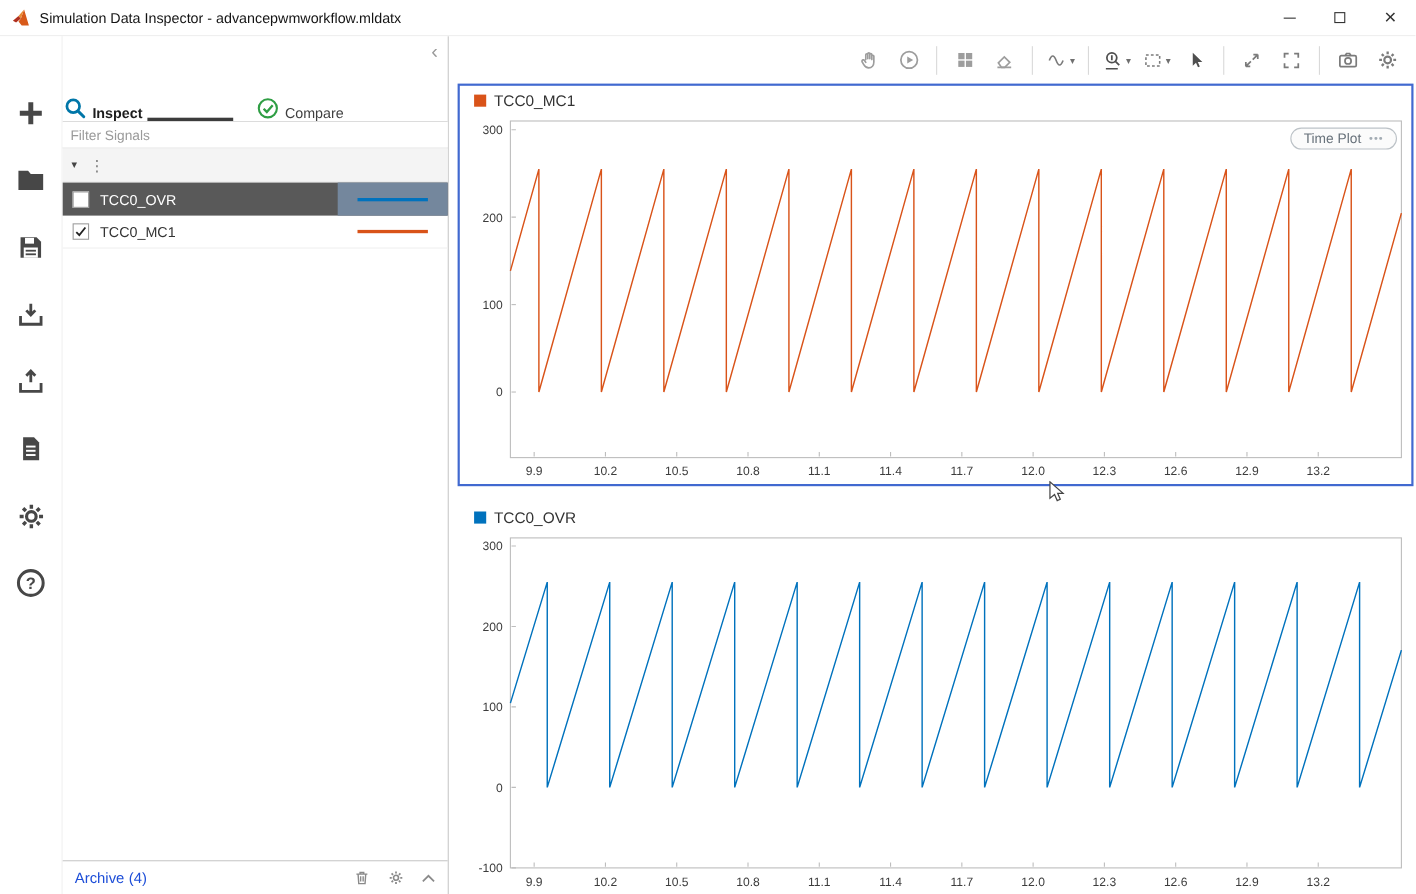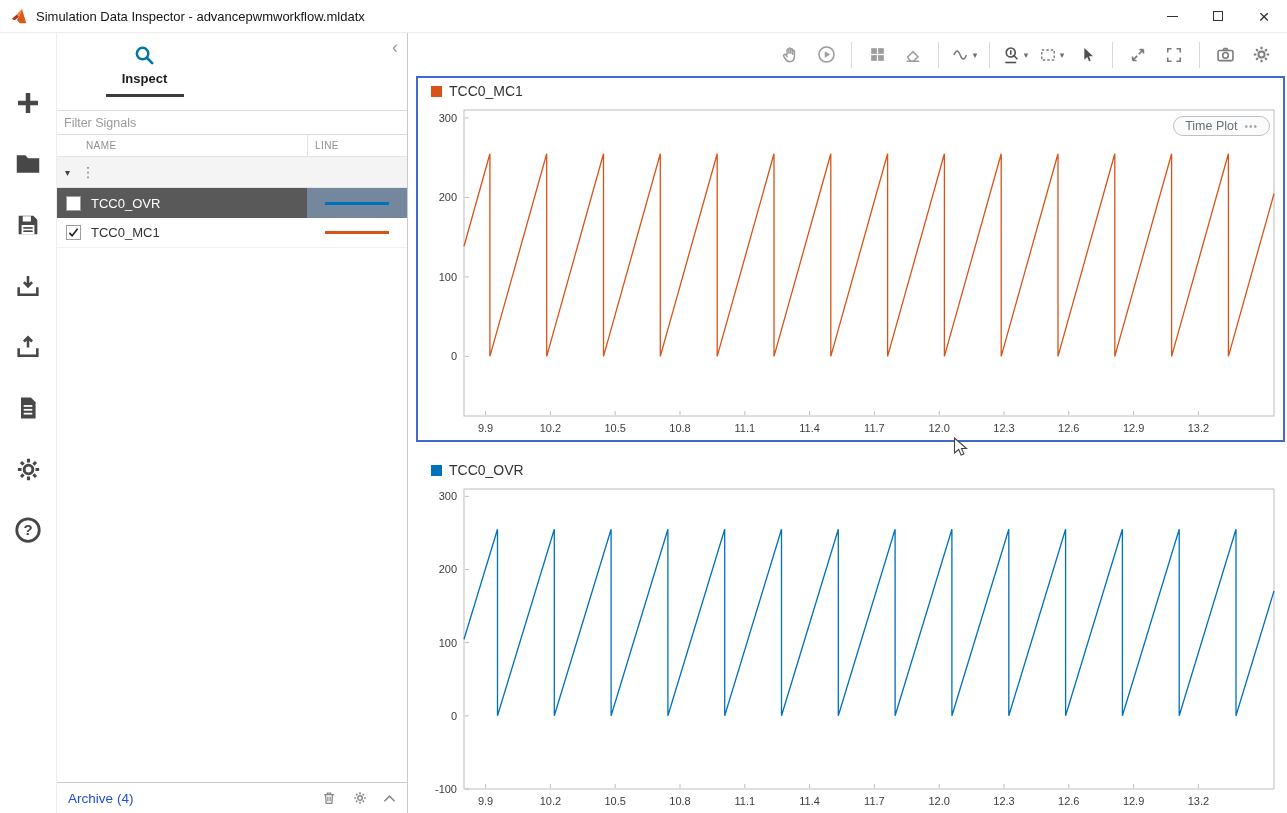--- a/index.html
+++ b/index.html
@@ -21,21 +21,21 @@
   
   .rail { width:57px; border-right:1px solid #ededed; display:flex; flex-direction:column;
     align-items:center; padding-top:52px; gap:25px; background:#fff; }
   .rail-btn { width:36px; height:36px; display:flex; align-items:center; justify-content:center;
     color:#474747; cursor:pointer; }
 
   
   .sidebar { width:351px; border-right:1px solid #c9c9c9; display:flex; flex-direction:column;
     position:relative; background:#fff; }
   .tabs { height:77px; display:flex; position:relative; }
-  .tab { width:50%; display:flex; flex-direction:column; align-items:center; padding-top:11px;
+  .tab { width:50%; display:flex; flex-direction:row; align-items:flex-end; padding-top:11px;
     gap:4px; cursor:pointer; color:#3f3f3f; font-size:13px; }
   .tab-underline { height:3px; width:78px; background:#3c3c3c; margin-top:4px; visibility:hidden; }
   .tab.active .tab-underline { visibility:visible; }
   .tab.active .tab-label { font-weight:bold; color:#1d1d1d; }
   .collapse { position:absolute; top:5px; right:9px; font-size:18px; color:#9a9a9a;
     cursor:pointer; line-height:1; }
 
   .filter-row { border-top:1px solid #dcdcdc; border-bottom:1px solid #dcdcdc; }
   input.filter { width:100%; height:23px; border:none; outline:none; padding:0 7px;
     font-size:12.5px; color:#333; font-family:inherit; display:block; }
@@ -183,31 +183,35 @@
   <div class="sidebar">
     <div class="tabs">
       <div class="tab active">
         <svg width="23" height="23" viewBox="0 0 24 24" fill="none" stroke="#0076a8">
           <circle cx="10" cy="10" r="6" stroke-width="2.6"></circle>
           <path d="M14.6 14.6 20 20" stroke-width="2.8" stroke-linecap="round"></path>
         </svg>
         <span class="tab-label">Inspect</span>
         <span class="tab-underline"></span>
       </div>
+      <div class="tab">
+        <svg width="23" height="23" viewBox="0 0 24 24" fill="none" stroke="#2f9e44">
+          <circle cx="12" cy="12" r="8.6" stroke-width="2"></circle>
+          <path d="M8 12.4l3 3L16.6 9" stroke-width="2.2"></path>
+        </svg>
+        <span class="tab-label">Compare</span>
+        <span class="tab-underline"></span>
+      </div>
       <span class="collapse">‹</span>
     </div>
 
     <div class="filter-row">
       <input class="filter" type="text" placeholder="Filter Signals" style="">
     </div>
 
-    <div class="cols">
-      <span class="col-name">NAME</span>
-      <span class="col-line">LINE</span>
-    </div>
 
     <div class="run-row">
       <span class="run-caret">▾</span>
       <span class="run-kebab">⋮</span>
     </div>
 
     <div class="sig-row selected">
       <span class="cb"></span>
       <span class="sig-name">TCC0_OVR</span>
       <span class="line-cell">

